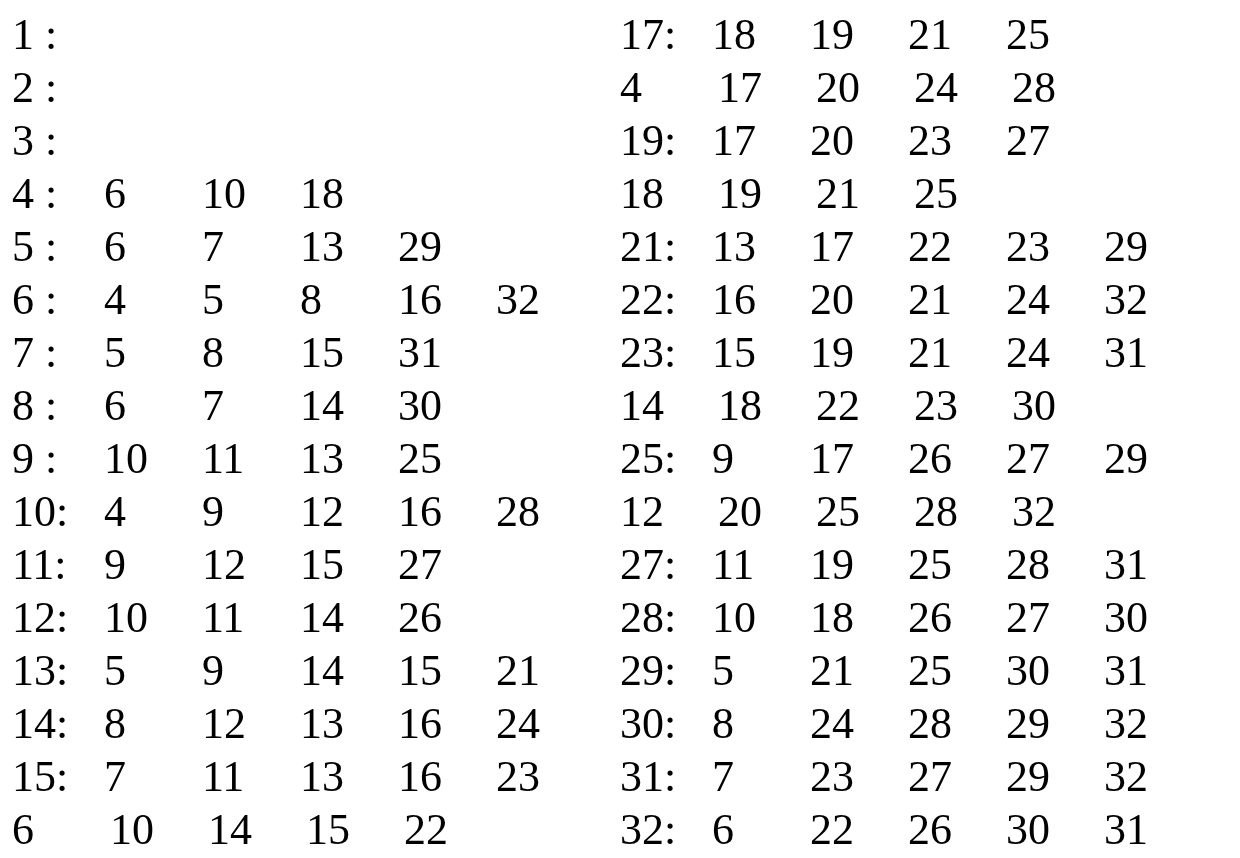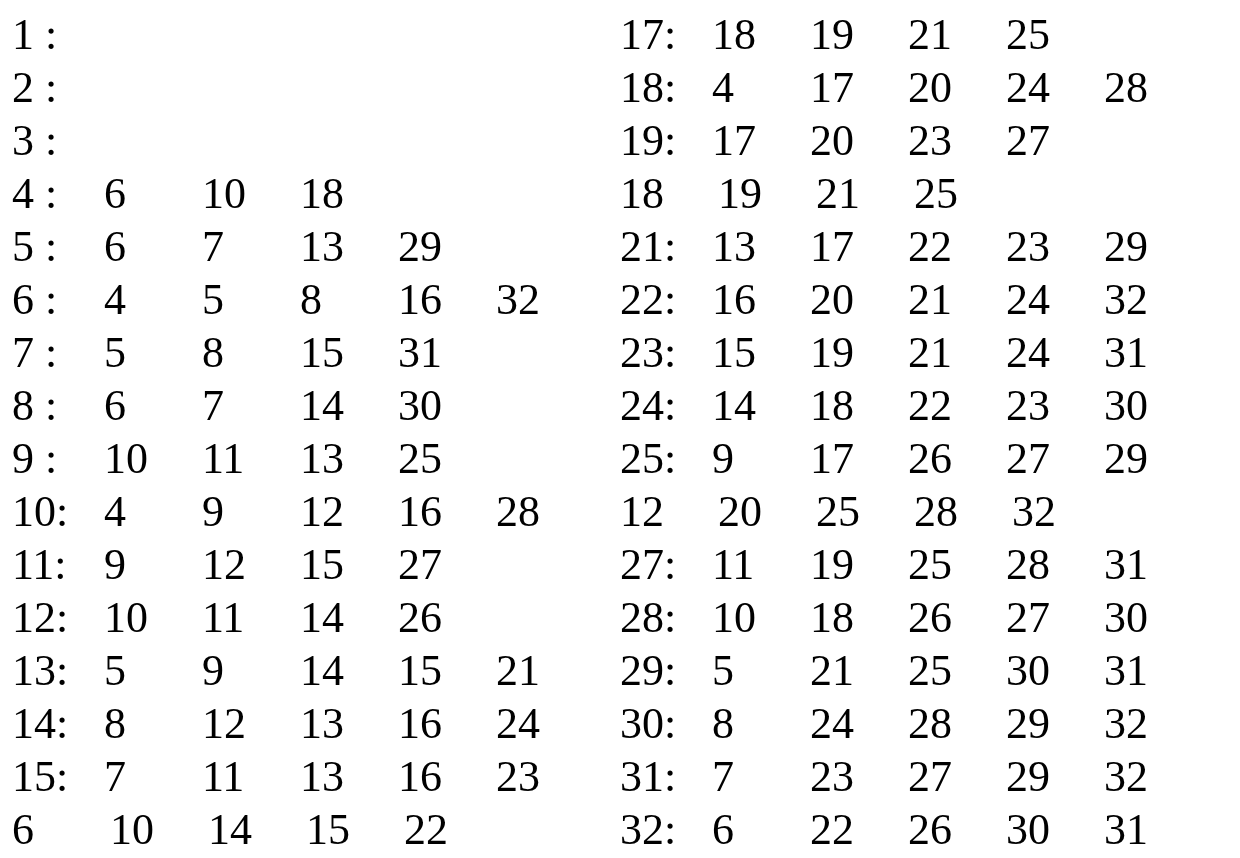--- a/index.html
+++ b/index.html
@@ -197,21 +197,20 @@
     <div class="row">
       <span class="label">17:</span>
       <span class="vals">
         <span class="val">18</span>
         <span class="val">19</span>
         <span class="val">21</span>
         <span class="val">25</span>
       </span>
     </div>
     <div class="row">
-      <span class="label">18:</span>
       <span class="vals">
         <span class="val">4</span>
         <span class="val">17</span>
         <span class="val">20</span>
         <span class="val">24</span>
         <span class="val">28</span>
       </span>
     </div>
     <div class="row">
       <span class="label">19:</span>
@@ -254,21 +253,20 @@
       <span class="label">23:</span>
       <span class="vals">
         <span class="val">15</span>
         <span class="val">19</span>
         <span class="val">21</span>
         <span class="val">24</span>
         <span class="val">31</span>
       </span>
     </div>
     <div class="row">
-      <span class="label">24:</span>
       <span class="vals">
         <span class="val">14</span>
         <span class="val">18</span>
         <span class="val">22</span>
         <span class="val">23</span>
         <span class="val">30</span>
       </span>
     </div>
     <div class="row">
       <span class="label">25:</span>

